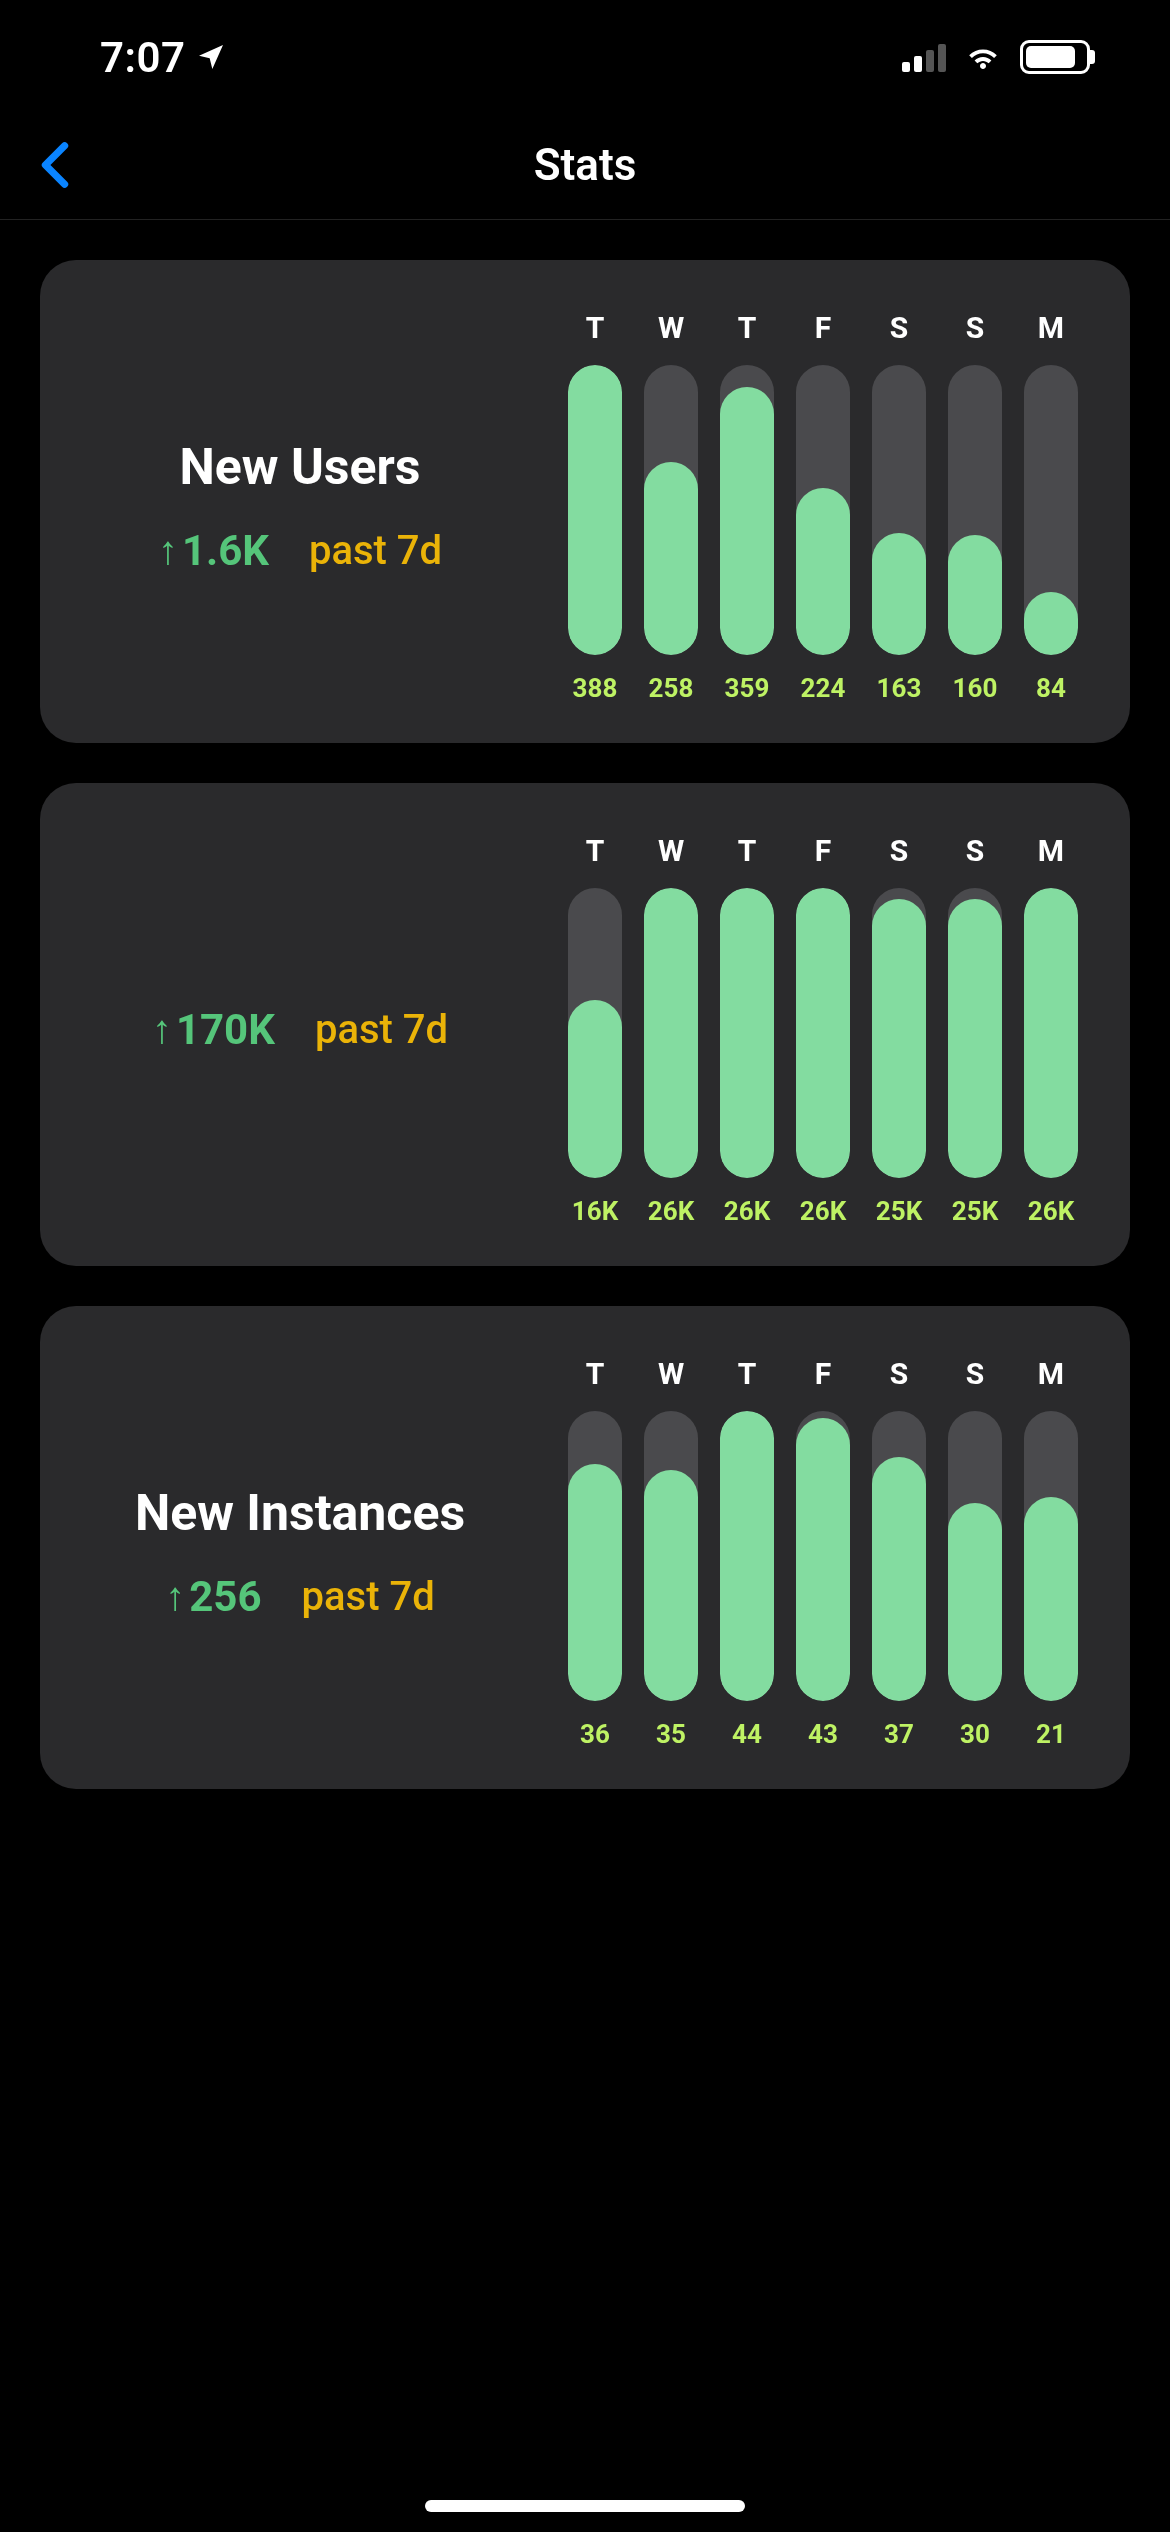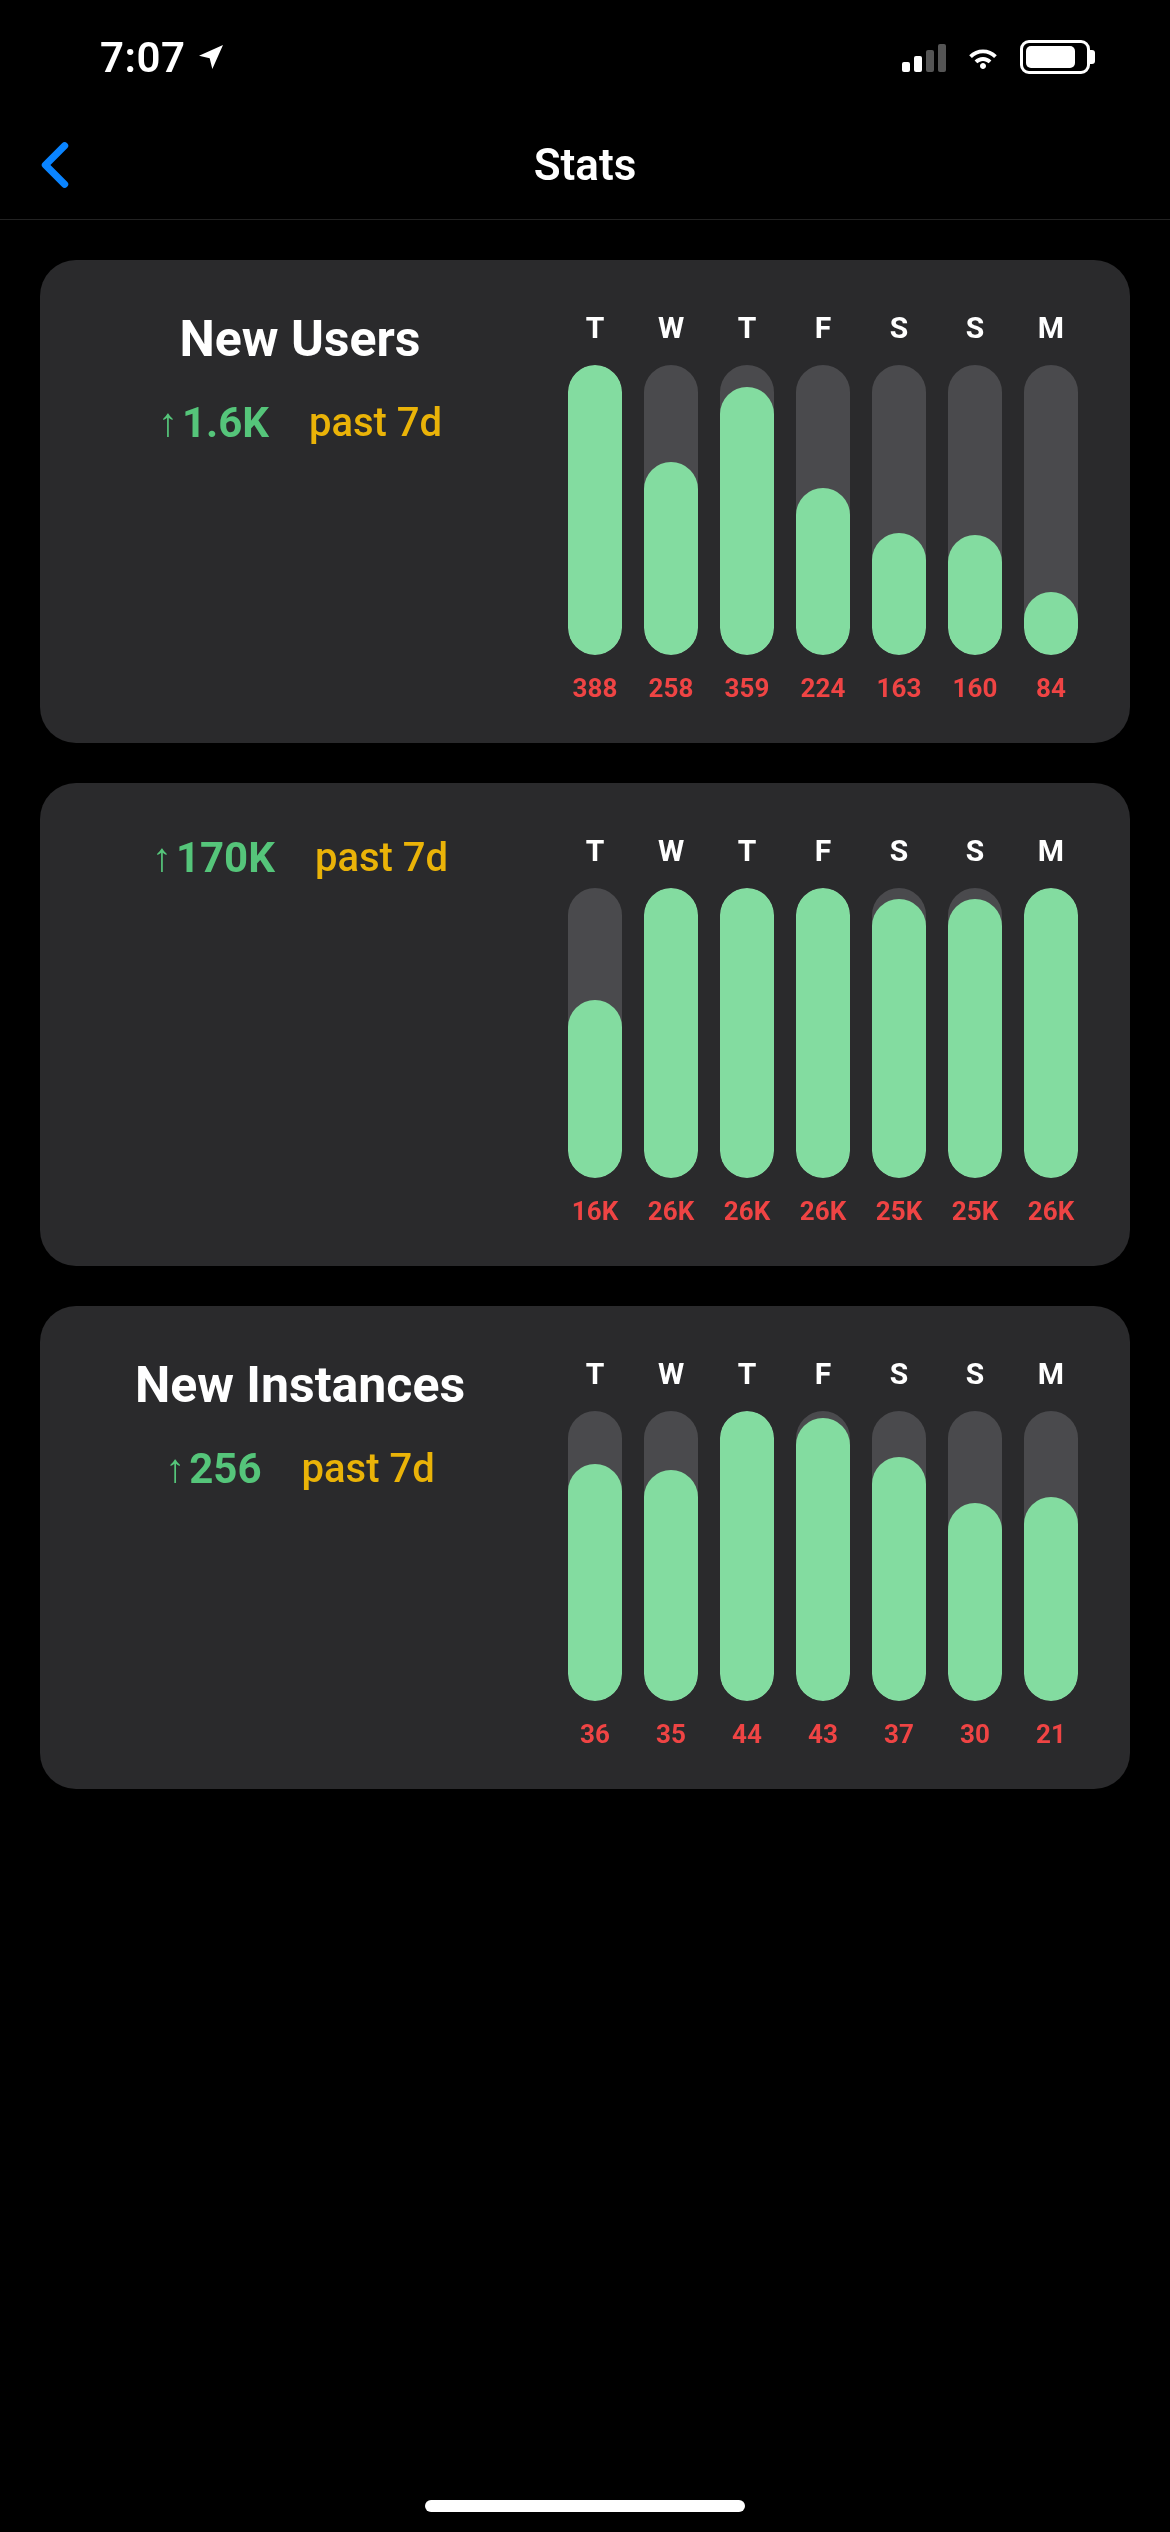--- a/index.html
+++ b/index.html
@@ -114,21 +114,21 @@
       background: #2a2a2c;
       border-radius: 36px;
       padding: 50px 50px 40px 50px;
       display: flex;
       gap: 30px;
     }
     .card-left {
       flex: 0 0 420px;
       display: flex;
       flex-direction: column;
-      justify-content: flex-start;
+      justify-content: center;
       align-items: center;
     }
     .card-title {
       font-size: 50px;
       font-weight: 700;
       color: #fff;
       margin-bottom: 30px;
       white-space: nowrap;
     }
     .card-meta {
@@ -184,21 +184,21 @@
       position: absolute;
       bottom: 0;
       left: 0;
       width: 100%;
       background: #83dca0;
       border-radius: 27px;
     }
     .bar-value {
       font-size: 26px;
       font-weight: 700;
-      color: #ef4444;
+      color: #bef264;
       margin-top: 18px;
       white-space: nowrap;
     }
 
     
     .home-indicator {
       position: absolute;
       bottom: 20px;
       left: 50%;
       transform: translateX(-50%);

